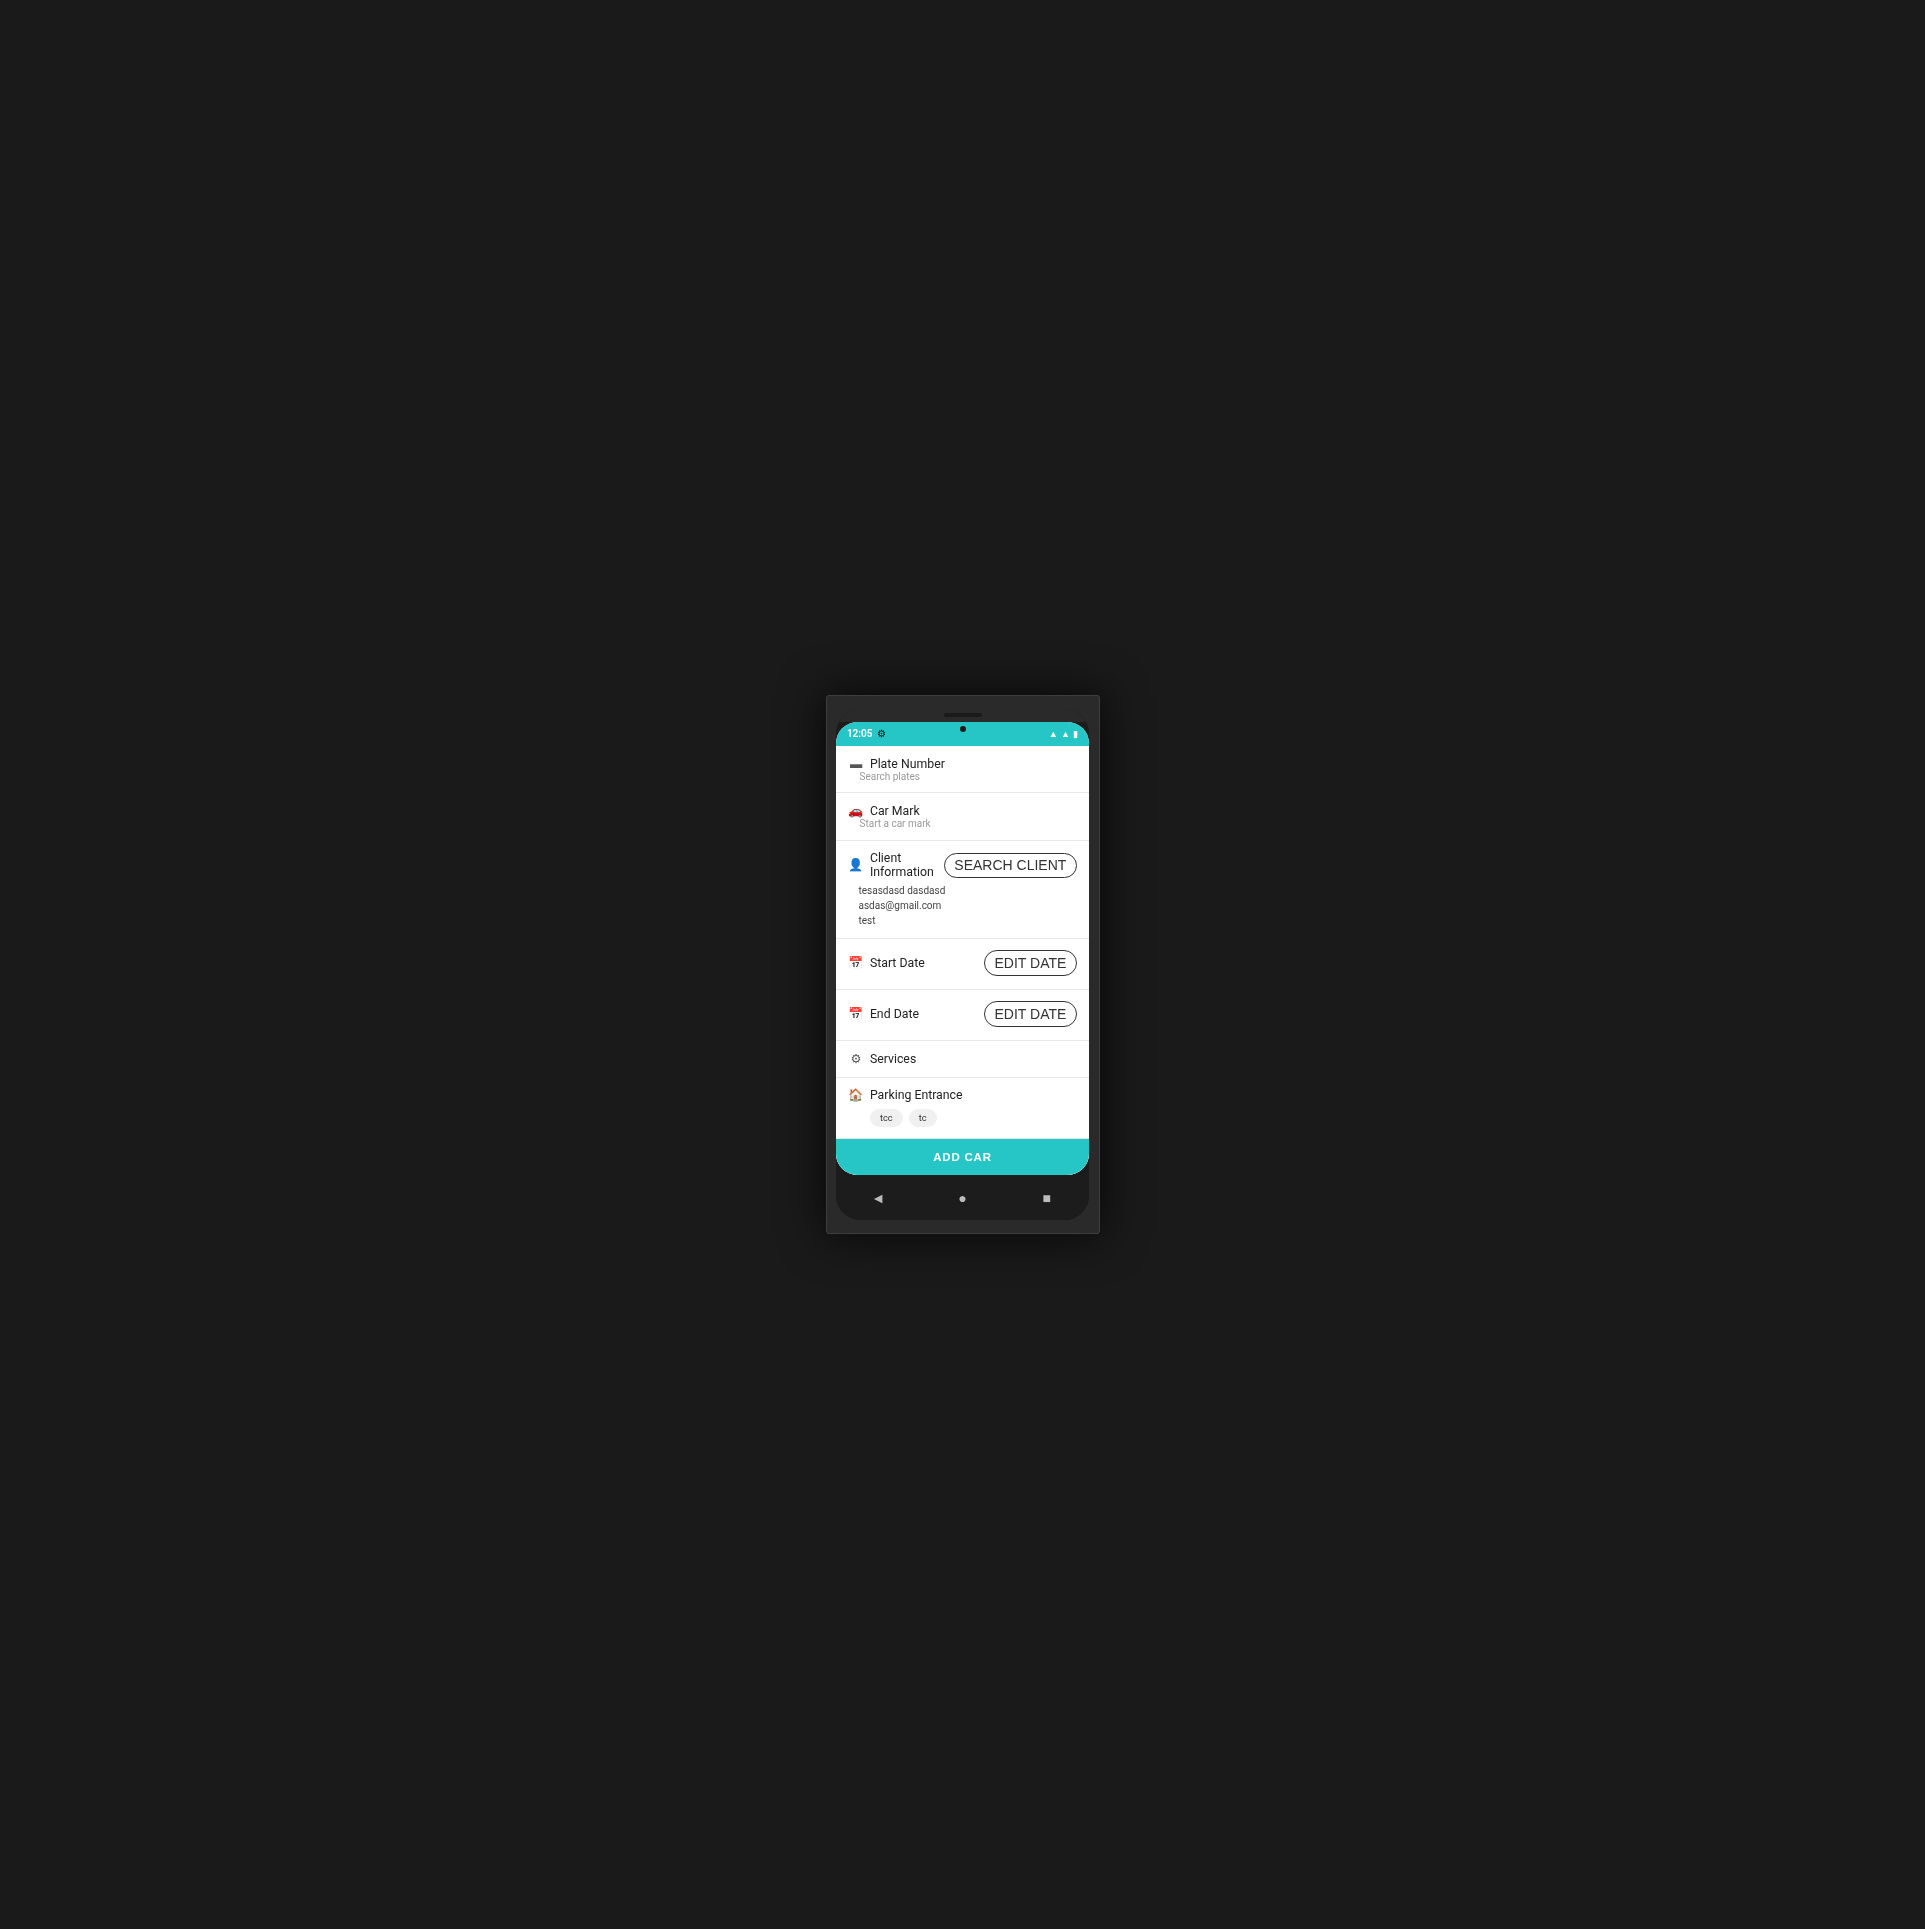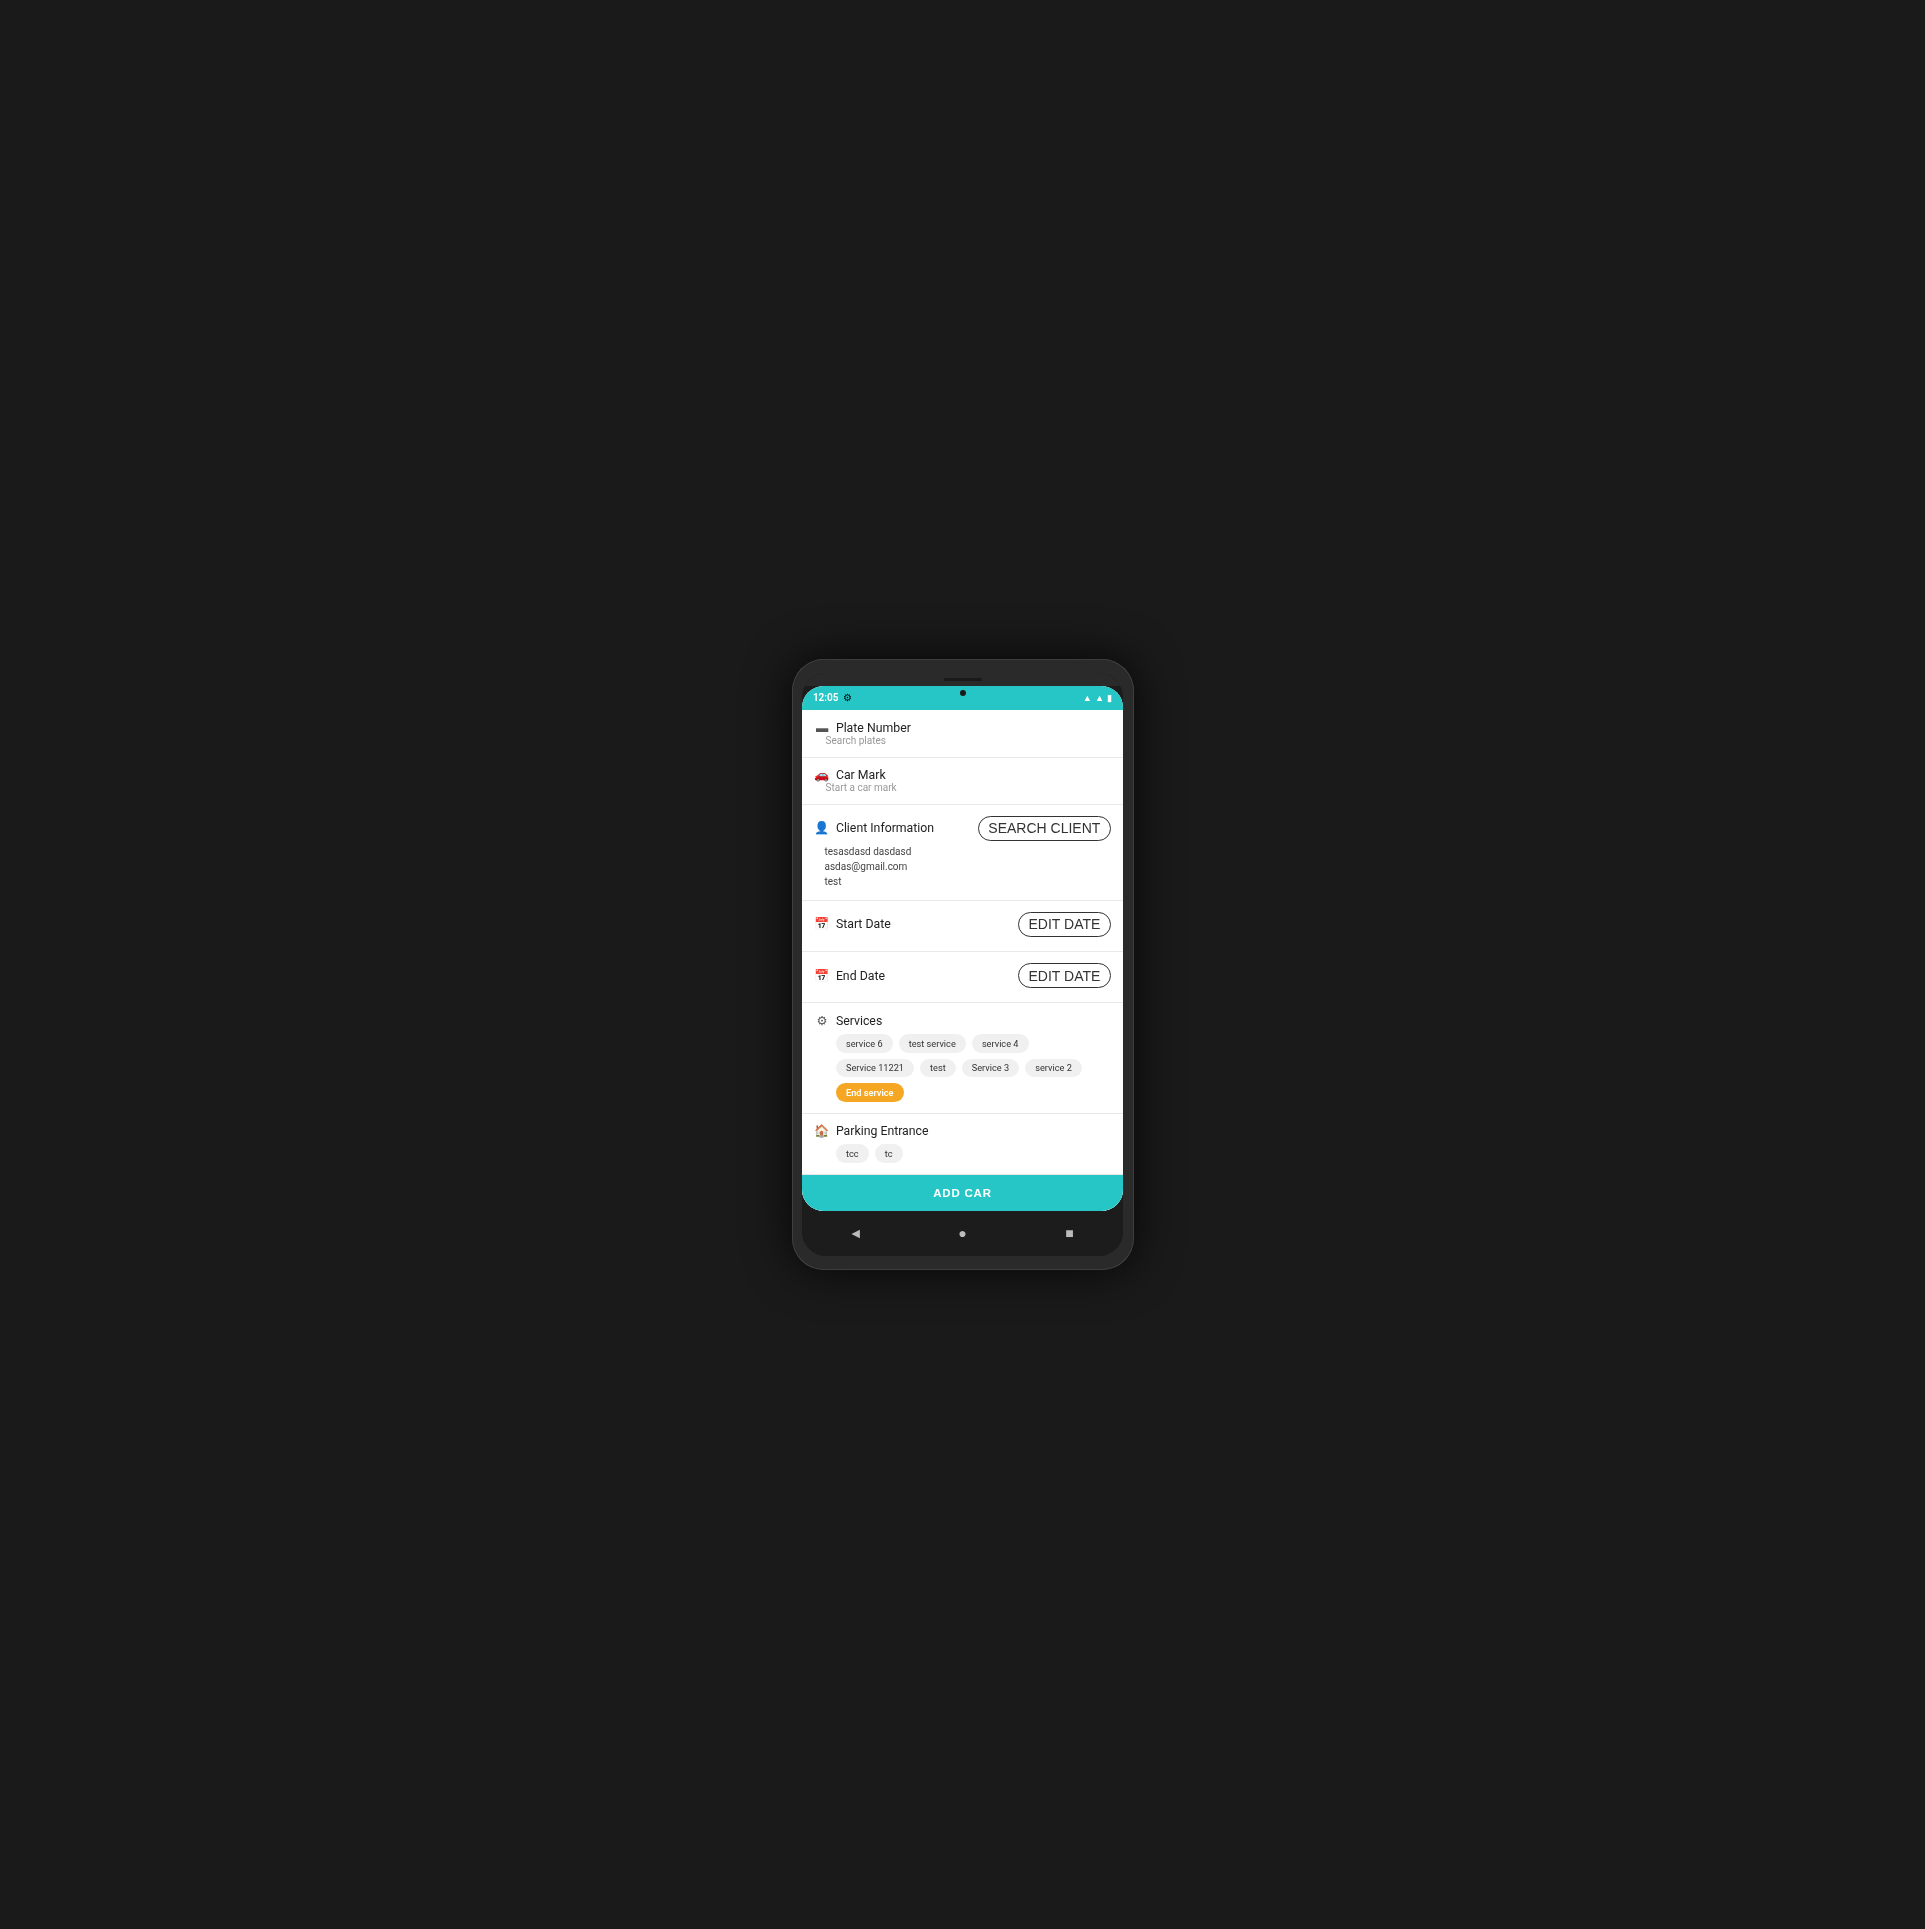--- a/index.html
+++ b/index.html
@@ -5,23 +5,23 @@
     * { box-sizing: border-box; margin: 0; padding: 0; }
     body {
       background: #1a1a1a;
       display: flex;
       justify-content: center;
       align-items: center;
       min-height: 100vh;
       font-family: 'Roboto', Arial, sans-serif;
     }
     .phone-outer {
-      width: 342px;
+      width: 274px;
       background: #2a2a2a;
-      border-radius: 32px;
+      border-radius: 4px;
       padding: 14px 10.7px;
       box-shadow: 0 0 46px rgba(0,0,0,0.8), inset 0 0 0 0.8px #444;
       position: relative;
     }
     .phone-inner {
       background: #1c1c1c;
       border-radius: 24.5px;
       overflow: hidden;
       position: relative;
     }
@@ -271,30 +271,20 @@
             <button class="btn-outline">EDIT DATE</button>
           </div>
         </div>
 
         
         <div class="section-row">
           <div class="section-title-group">
             <span class="section-icon">⚙</span>
             <span class="section-title">Services</span>
           </div>
-          <div class="tags-container">
-            <span class="tag">service 6</span>
-            <span class="tag">test service</span>
-            <span class="tag">service 4</span>
-            <span class="tag">Service 11221</span>
-            <span class="tag">test</span>
-            <span class="tag">Service 3</span>
-            <span class="tag">service 2</span>
-            <span class="tag-selected">End service</span>
-          </div>
         </div>
 
         
         <div class="section-row">
           <div class="section-title-group">
             <span class="section-icon">🏠</span>
             <span class="section-title">Parking Entrance</span>
           </div>
           <div class="tags-container">
             <span class="tag">tcc</span>

